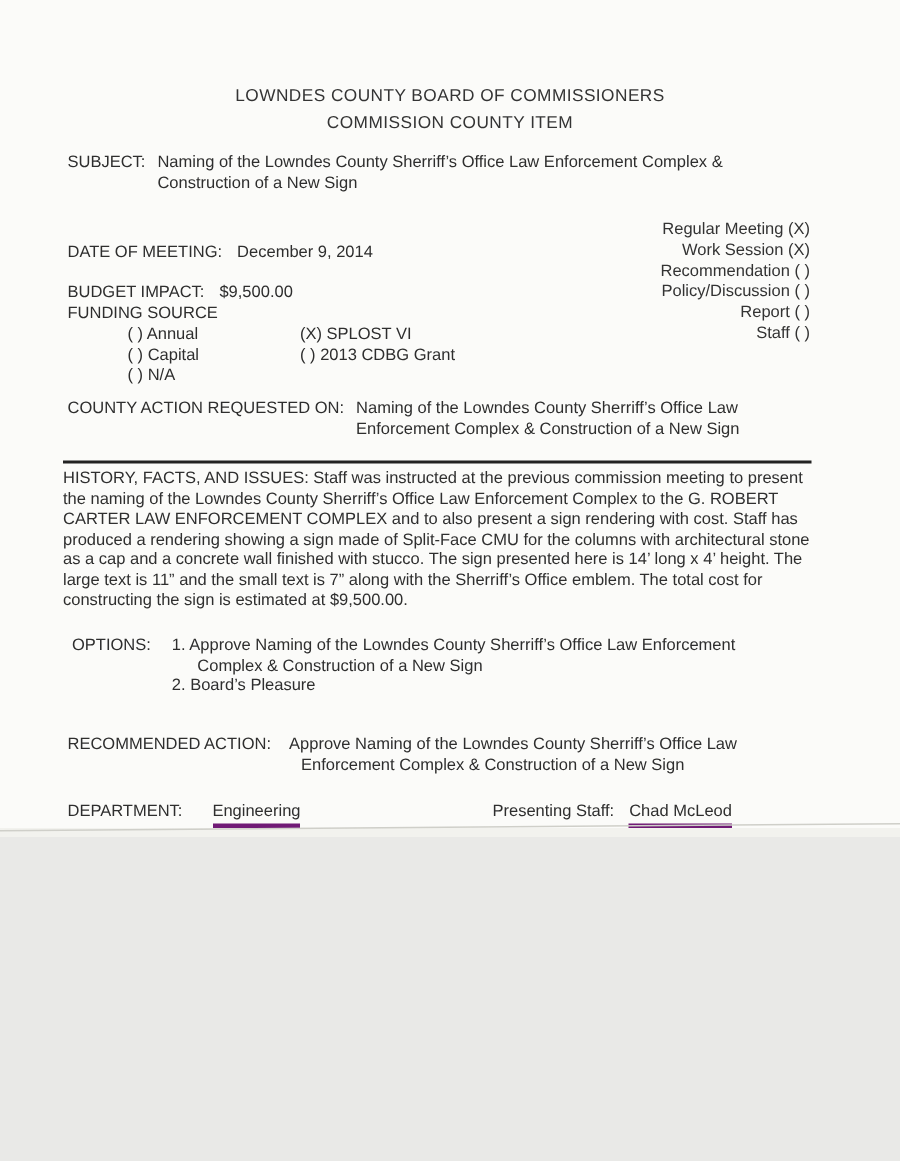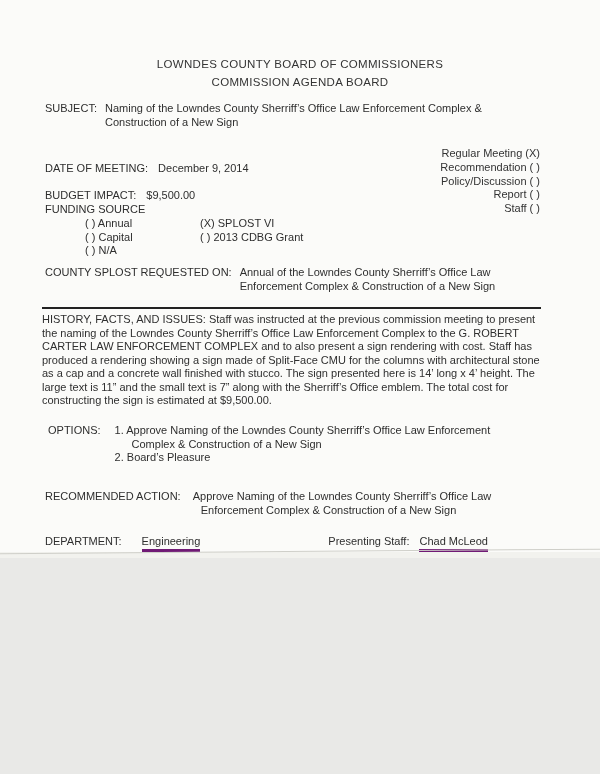--- a/index.html
+++ b/index.html
@@ -35,32 +35,33 @@
     background:#cfcfc9;transform:rotate(-0.45deg);
   }
   .below-edge{position:absolute;left:0;bottom:0;width:600px;height:6px;background:#f2f2ee;}
 </style>
 </head>
 <body>
 
 <div id="page">
 
   <div class="abs center title" style="top:58px;">LOWNDES COUNTY BOARD OF COMMISSIONERS</div>
-  <div class="abs center title" style="top:76px;">COMMISSION AGENDA BOARD</div>
+  <div class="abs center title" style="top:76px;">COMMISSION COUNTY ITEM</div>
 
   <div class="abs row" style="left:45px;top:102px;width:510px;">
     <span class="lbl" style="margin-right:8px;">SUBJECT:</span>
     <span>
       <span>Naming of the Lowndes County Sherriff’s Office Law Enforcement Complex &amp;</span><br>
       <span>Construction of a New Sign</span>
     </span>
   </div>
 
   <div class="abs meta-list" style="right:60px;top:147px;width:180px;">
     <div>Regular Meeting (X)</div>
+    <div>Work Session (X)</div>
     <div>Recommendation ( )</div>
     <div>Policy/Discussion ( )</div>
     <div>Report ( )</div>
     <div>Staff ( )</div>
   </div>
 
   <div class="abs row" style="left:45px;top:162px;">
     <span class="lbl" style="margin-right:10px;">DATE OF MEETING:</span>
     <span>December 9, 2014</span>
   </div>
@@ -81,23 +82,23 @@
       <span style="width:115px;">( )  Capital</span>
       <span>( ) 2013 CDBG Grant</span>
     </div>
     <div class="row">
       <span style="width:115px;">( )  N/A</span>
       <span></span>
     </div>
   </div>
 
   <div class="abs row" style="left:45px;top:266px;width:520px;">
-    <span class="lbl" style="margin-right:8px;">COUNTY SPLOST REQUESTED ON:</span>
+    <span class="lbl" style="margin-right:8px;">COUNTY ACTION REQUESTED ON:</span>
     <span>
-      <span>Annual of the Lowndes County Sherriff’s Office Law</span><br>
+      <span>Naming of the Lowndes County Sherriff’s Office Law</span><br>
       <span>Enforcement Complex &amp; Construction of a New Sign</span>
     </span>
   </div>
 
   <div class="abs rule" style="left:42px;top:307px;width:499px;"></div>
 
   <div class="abs para" style="left:42px;top:313px;">HISTORY, FACTS, AND ISSUES:  Staff was instructed at the previous commission meeting to present the naming of the Lowndes County Sherriff’s Office Law Enforcement Complex to the G. ROBERT CARTER LAW ENFORCEMENT COMPLEX and to also present a sign rendering with cost. Staff has produced a rendering showing a sign made of Split-Face CMU for the columns with architectural stone as a cap and a concrete wall finished with stucco.  The sign presented here is 14’ long x 4’ height.  The large text is 11” and the small text is 7” along with the Sherriff’s Office emblem.  The total cost for constructing the sign is estimated at $9,500.00.</div>
 
   <div class="abs row" style="left:48px;top:424px;width:500px;">
     <span class="lbl" style="margin-right:14px;">OPTIONS:</span>

